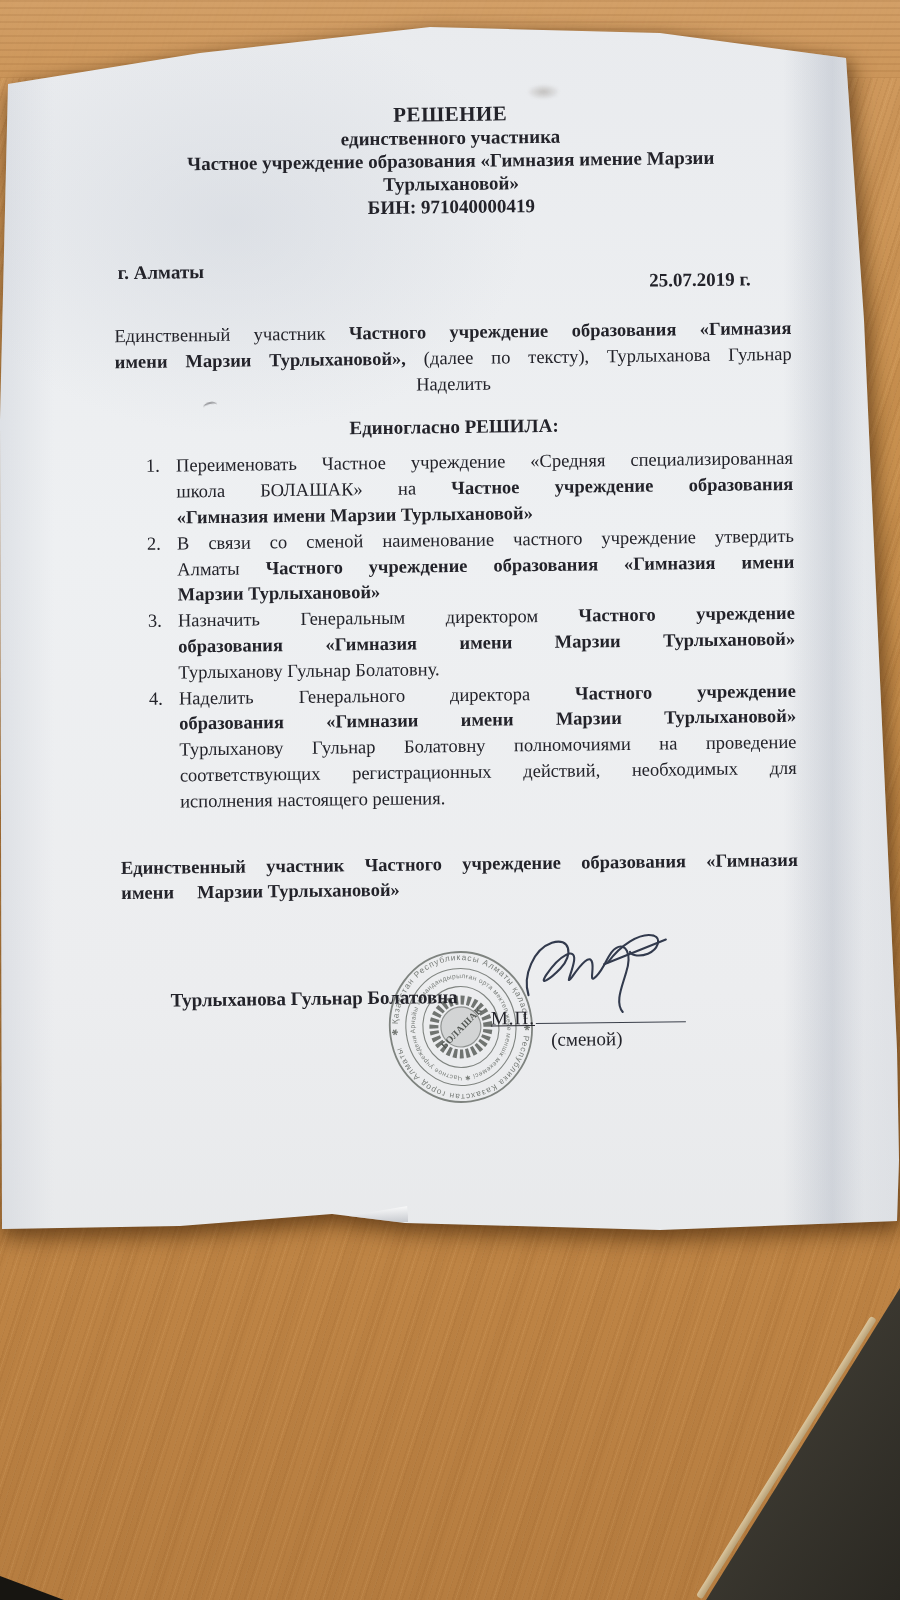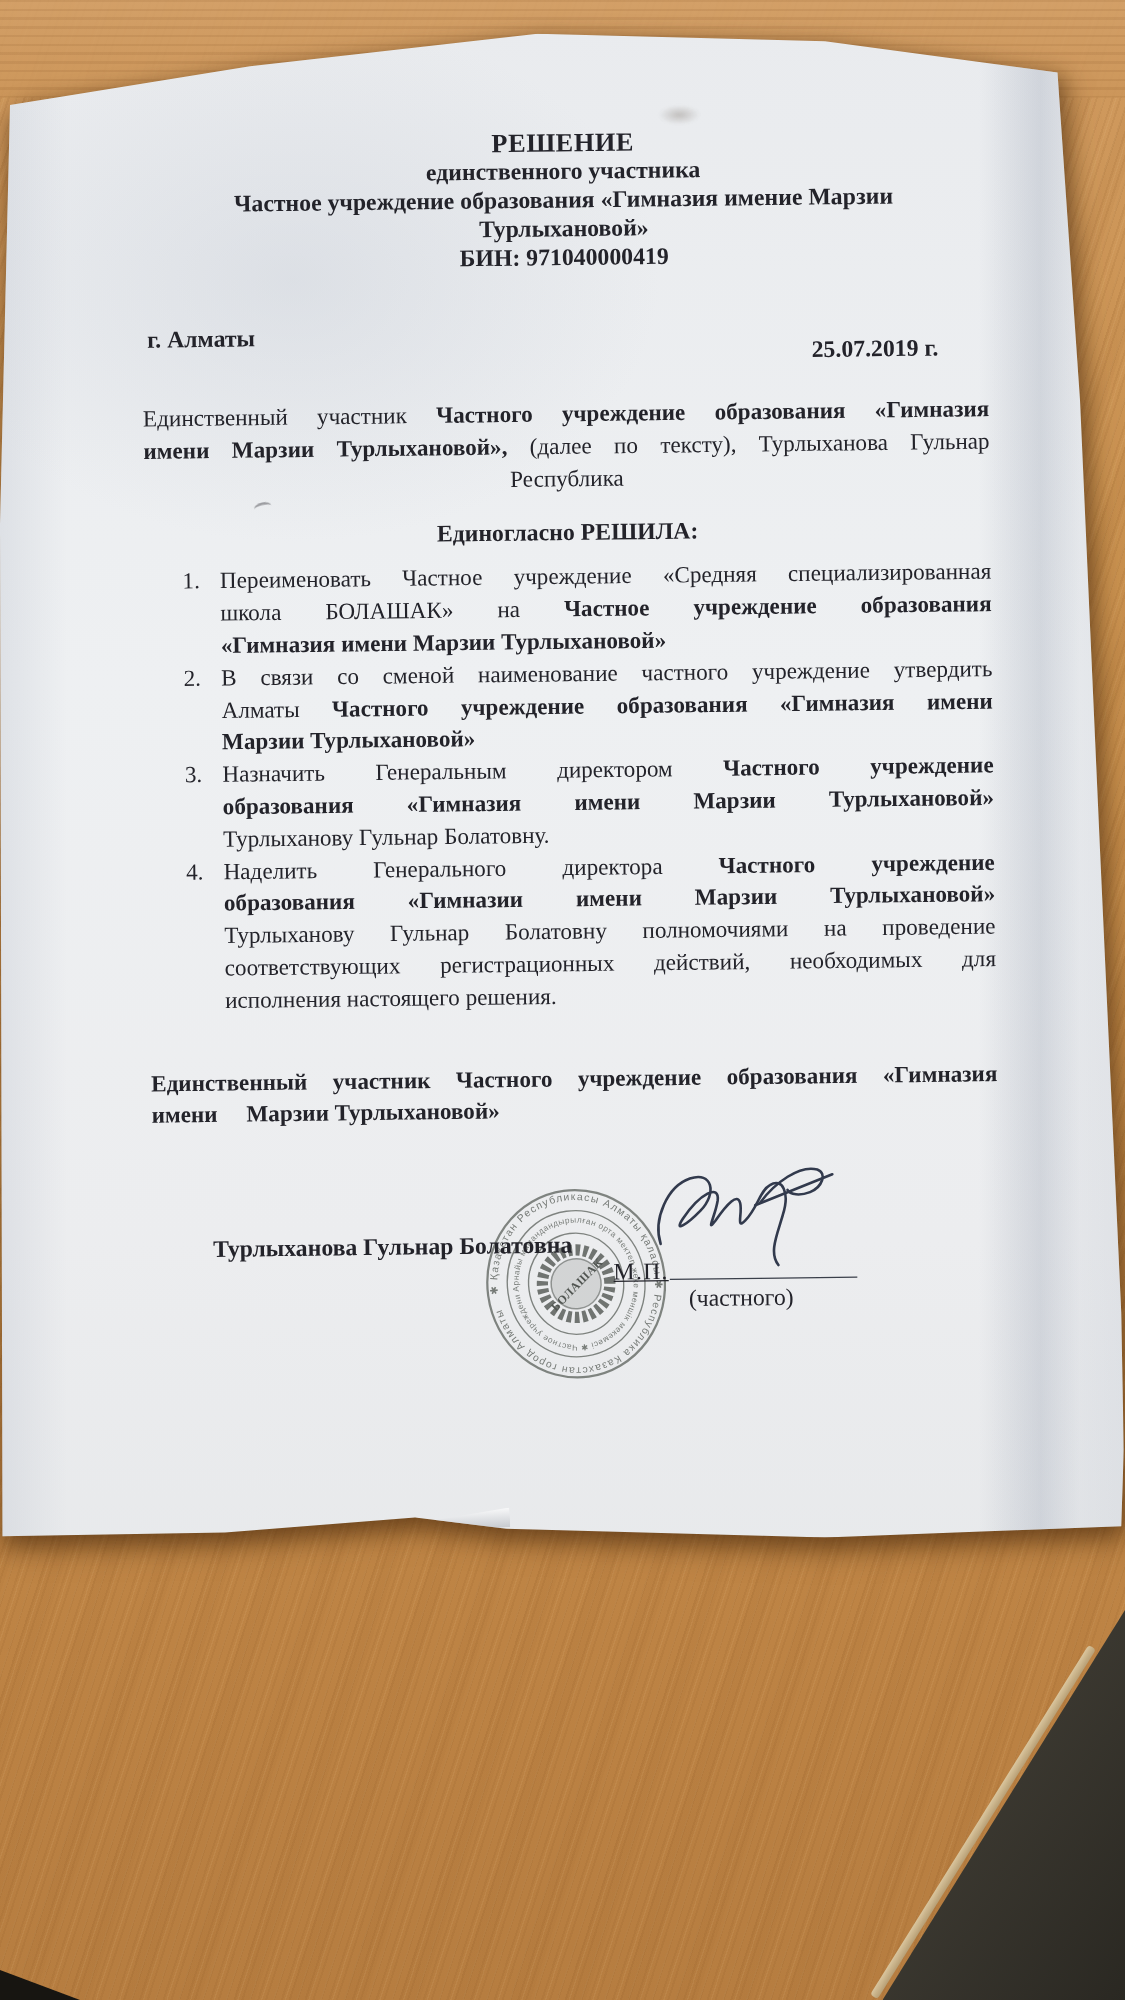--- a/index.html
+++ b/index.html
@@ -102,21 +102,21 @@
         </div>
 
         <div class="meta-row">
           <span class="city">г. Алматы</span>
           <span class="date">25.07.2019 г.</span>
         </div>
 
         <div class="para">
             <div class="tline justify"><span>Единственный участник </span><span class="b">Частного учреждение образования «Гимназия</span></div>
             <div class="tline justify"><span class="b">имени Марзии Турлыхановой»,</span><span> (далее по тексту), Турлыханова Гульнар</span></div>
-            <div class="tline center"><span>Республика</span></div>
+            <div class="tline center"><span>Наделить</span></div>
           </div>
 
         <div class="res-head">Единогласно РЕШИЛА:</div>
 
         <div class="list" id="items">
             <div class="item">
               <span class="num">1.</span>
               <div class="tline justify"><span>Переименовать Частное учреждение «Средняя специализированная</span></div>
               <div class="tline justify"><span>школа БОЛАШАК» на </span><span class="b">Частное учреждение образования</span></div>
               <div class="tline left"><span class="b">«Гимназия имени Марзии Турлыхановой»</span></div>
@@ -176,18 +176,18 @@
           <span class="mp">М.П.</span>
           <div class="sig-line"></div>
 
           <svg class="sig-svg" width="170" height="95" viewBox="0 0 170 95">
             <g fill="none" stroke="#323a4d" stroke-width="2.1" stroke-linecap="round" stroke-linejoin="round">
               <path d="M8,70 C2,50 14,24 32,18 C50,12 54,30 40,44 C30,54 18,62 26,50 C40,30 56,22 54,36 C52,48 44,62 52,52 C62,38 70,30 72,38 C74,46 68,60 76,52 C86,42 88,28 96,24 C106,18 112,30 106,48 C102,62 94,78 102,88"></path>
               <path d="M88,38 C100,22 120,8 134,12 C142,15 138,26 128,30 C120,33 112,32 110,28"></path>
               <path d="M84,40 L146,16"></path>
             </g>
           </svg>
-          <span class="sig-caption">(частного)</span>
+          <span class="sig-caption">(сменой)</span>
         </div>
       </div>
     </div>
   </div>
 </div>
 
 </body></html>

